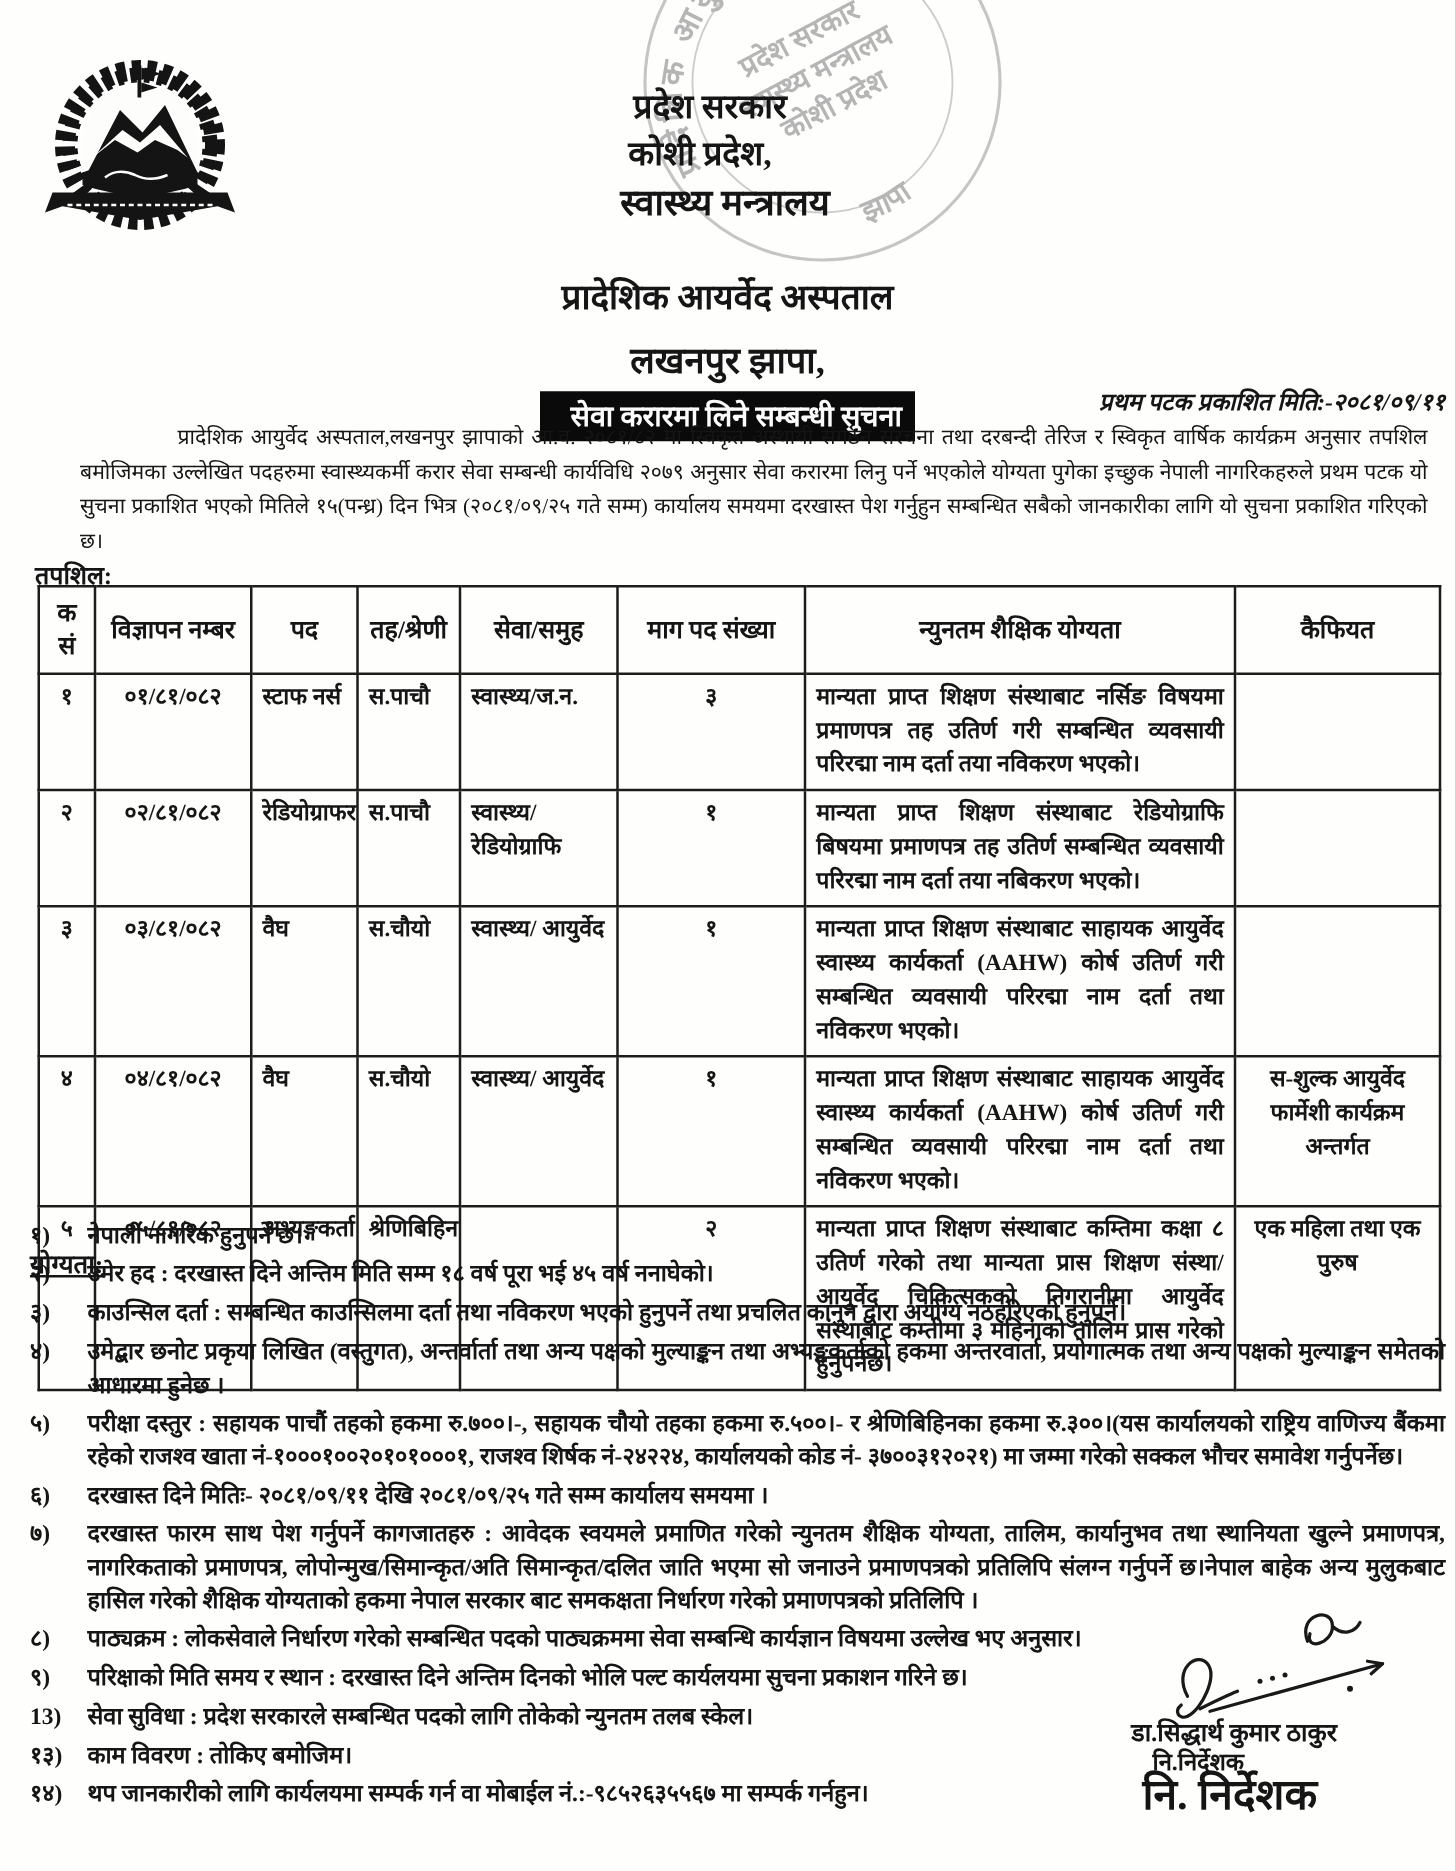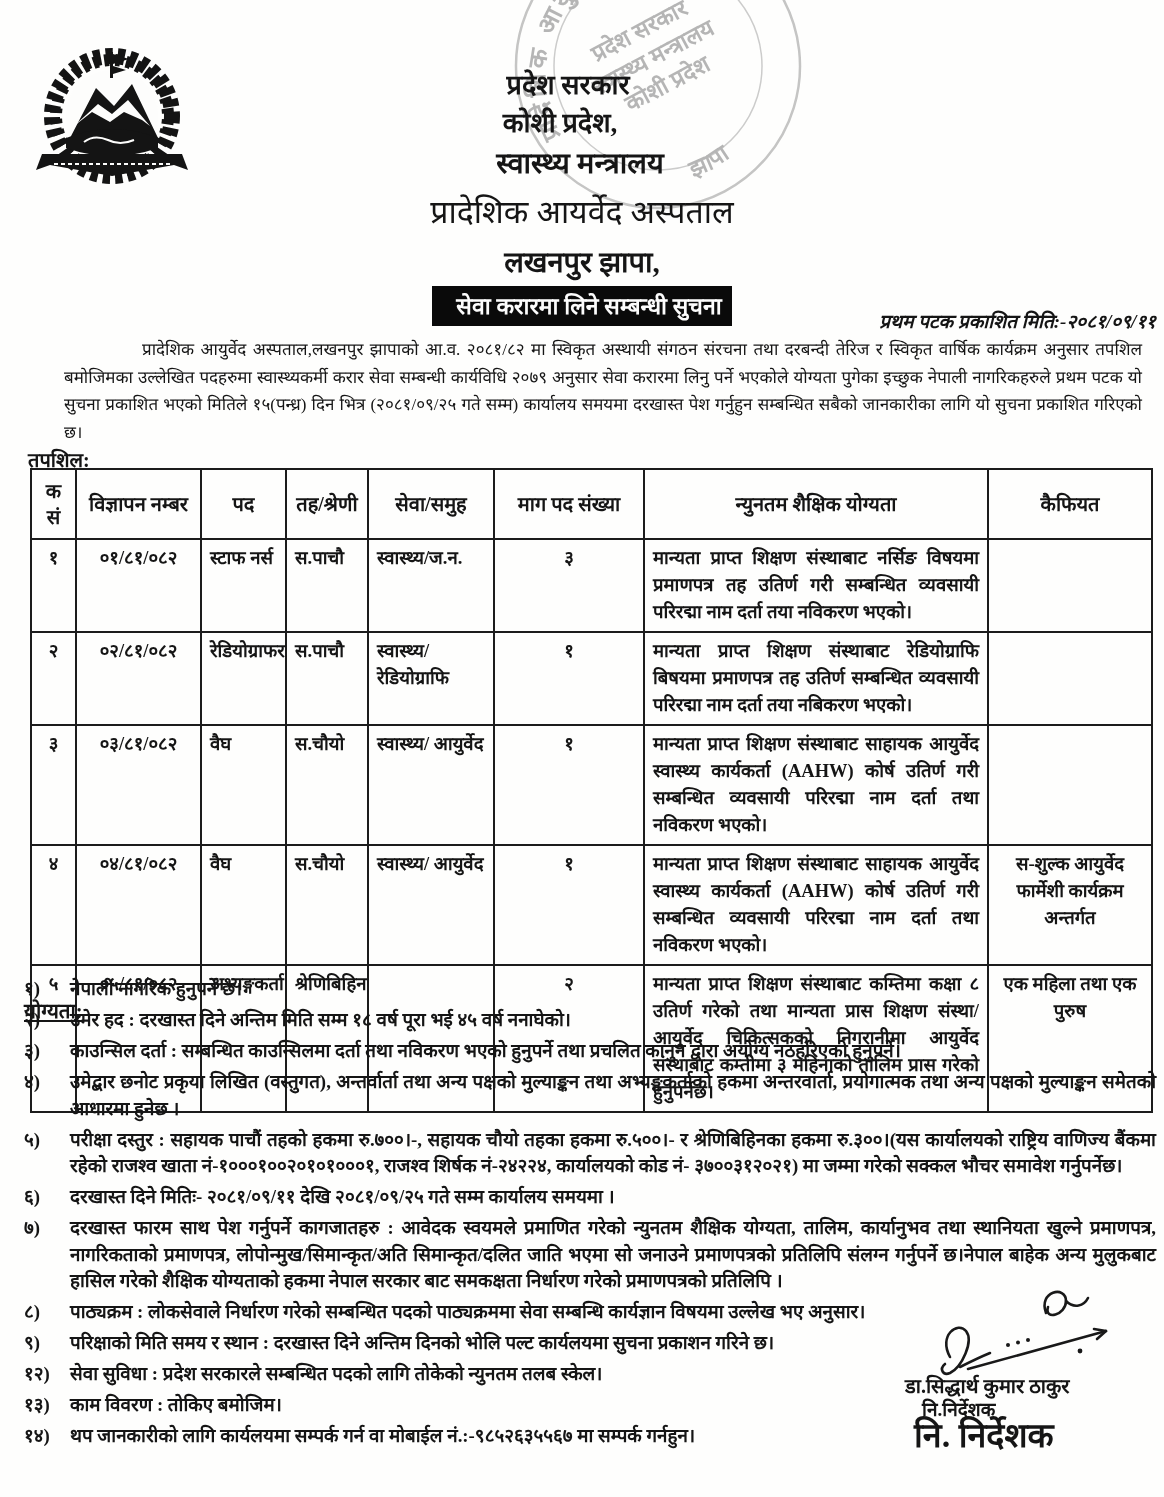--- a/index.html
+++ b/index.html
@@ -16,21 +16,21 @@
   .emblem{position:absolute;left:24px;top:42px;width:176px;height:158px;}
   
   .stamp{position:absolute;left:500px;top:-92px;width:316px;height:316px;
          transform:rotate(-28deg);opacity:.5;pointer-events:none;}
   .stamp text{font-family:"Liberation Serif","DejaVu Serif",serif;fill:#6f6f6f;font-weight:bold;}
   
   .header{position:absolute;left:0;top:66px;width:1164px;text-align:center;}
   .h-gov{font-size:27px;font-weight:bold;line-height:38px;transform:translateX(-14px);}
   .h-prov{font-size:27px;font-weight:bold;line-height:38px;transform:translateX(-22px);}
   .h-min{font-size:29px;font-weight:bold;line-height:42px;transform:translateX(-2px);}
-  .h-hosp{font-size:32px;font-weight:normal;line-height:56px;}
+  .h-hosp{font-size:28px;font-weight:bold;line-height:56px;margin-top:27px;}
   .h-addr{font-size:29px;font-weight:bold;line-height:44px;}
   .h-banner{display:inline-block;margin-top:2px;background:#0a0a0a;color:#fcfcfc;
             font-size:23px;font-weight:bold;padding:3px 10px 5px 24px;}
   .published{position:absolute;right:8px;top:308px;font-size:19px;font-weight:bold;
              font-style:italic;text-align:right;}
   
   .intro{position:absolute;left:64px;top:336px;width:1078px;font-size:17px;
          line-height:27.5px;text-align:justify;text-indent:78px;font-weight:normal;}
   .tapsil{position:absolute;left:28px;top:446px;font-size:20px;font-weight:bold;}
   
@@ -226,21 +226,21 @@
       </div>
       <div class="q-item">
         <span class="q-num">८)</span>
         <span class="q-text">पाठ्यक्रम : लोकसेवाले निर्धारण गरेको सम्बन्धित पदको पाठ्यक्रममा सेवा सम्बन्धि कार्यज्ञान विषयमा उल्लेख भए अनुसार।</span>
       </div>
       <div class="q-item">
         <span class="q-num">९)</span>
         <span class="q-text">परिक्षाको मिति समय र स्थान : दरखास्त दिने अन्तिम दिनको भोलि पल्ट कार्यलयमा सुचना प्रकाशन गरिने छ।</span>
       </div>
       <div class="q-item">
-        <span class="q-num">१२)</span>
+        <span class="q-num">13)</span>
         <span class="q-text">सेवा सुविधा : प्रदेश सरकारले सम्बन्धित पदको लागि तोकेको न्युनतम तलब स्केल।</span>
       </div>
       <div class="q-item">
         <span class="q-num">१३)</span>
         <span class="q-text">काम विवरण : तोकिए बमोजिम।</span>
       </div>
       <div class="q-item">
         <span class="q-num">१४)</span>
         <span class="q-text">थप जानकारीको लागि कार्यलयमा सम्पर्क गर्न वा मोबाईल नं.:-९८५२६३५५६७ मा सम्पर्क गर्नहुन।</span>
       </div>

